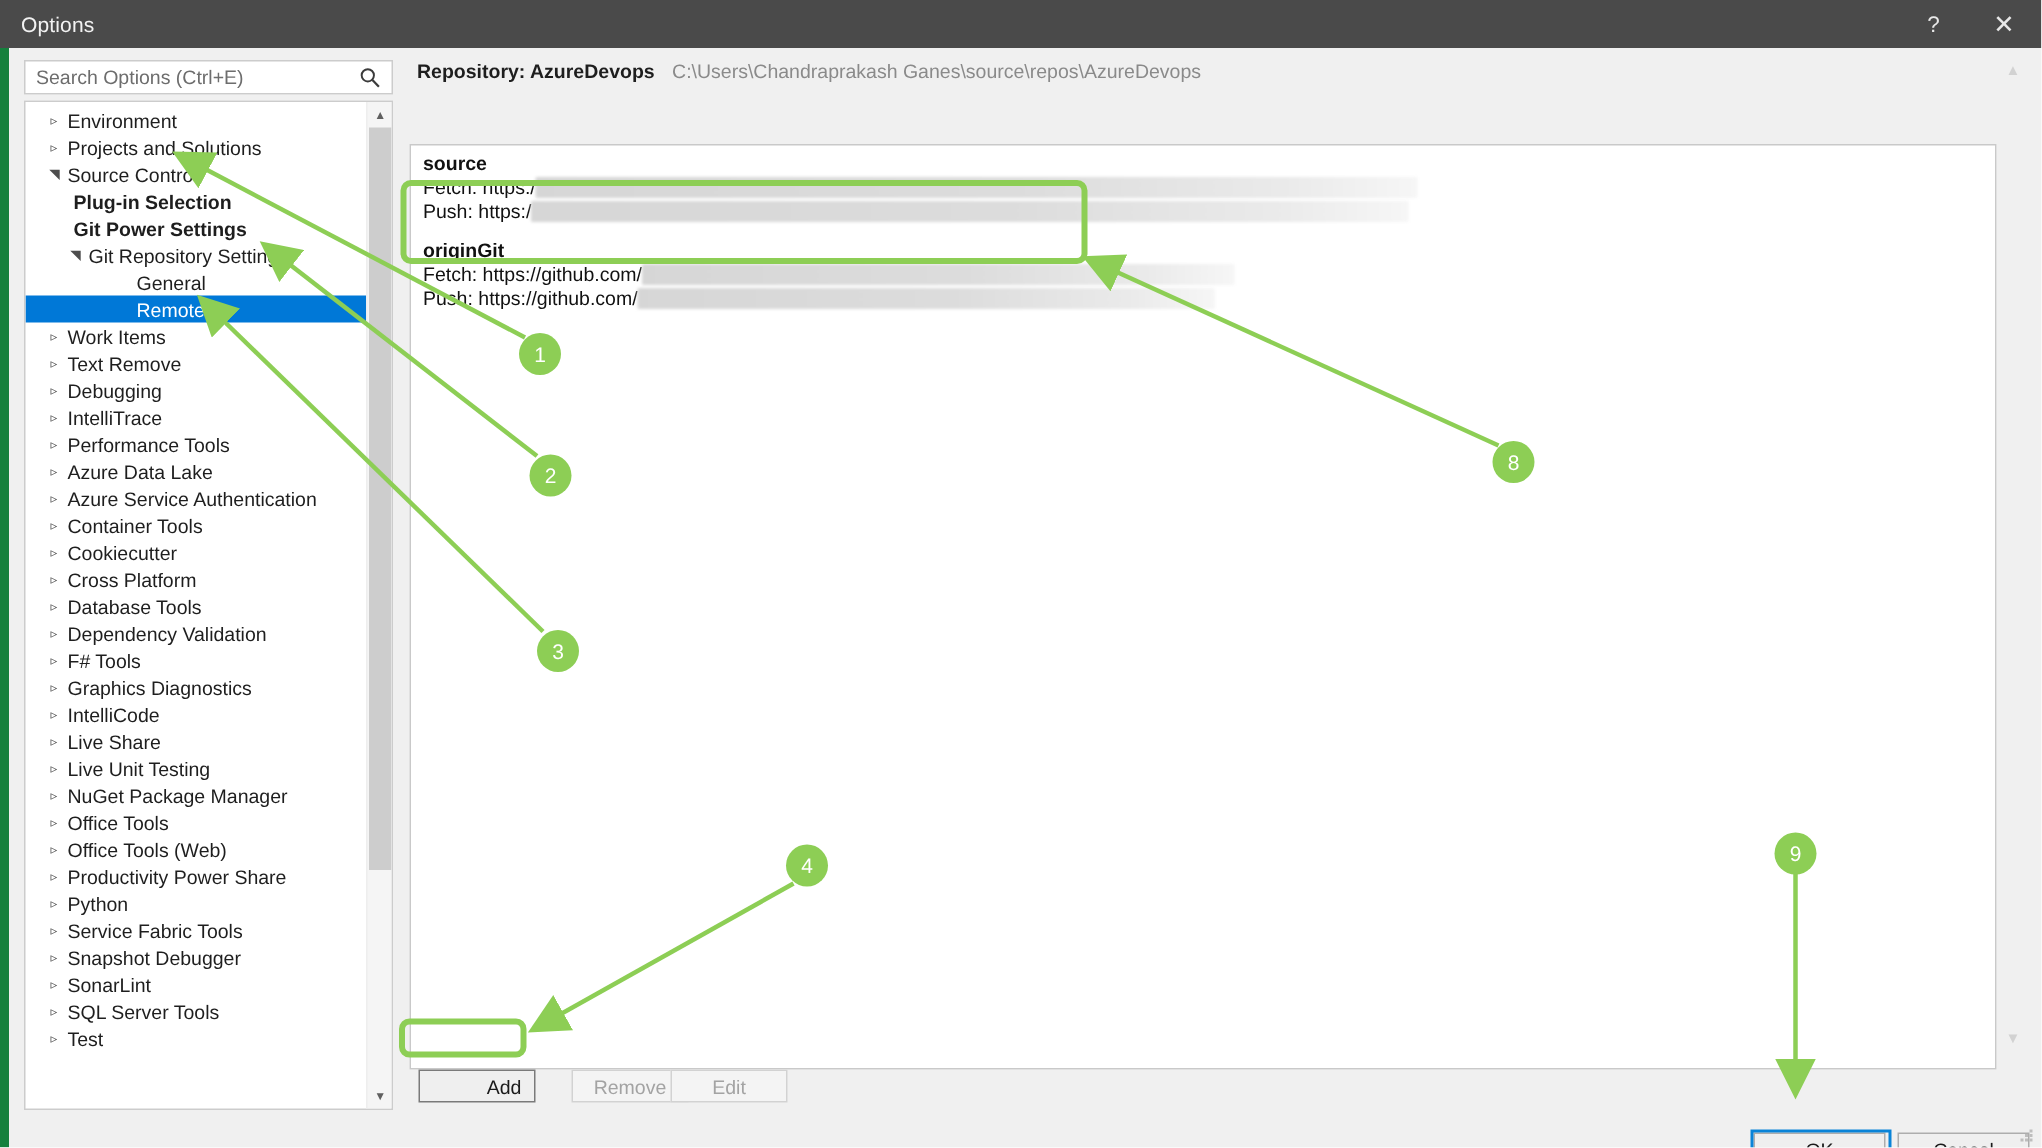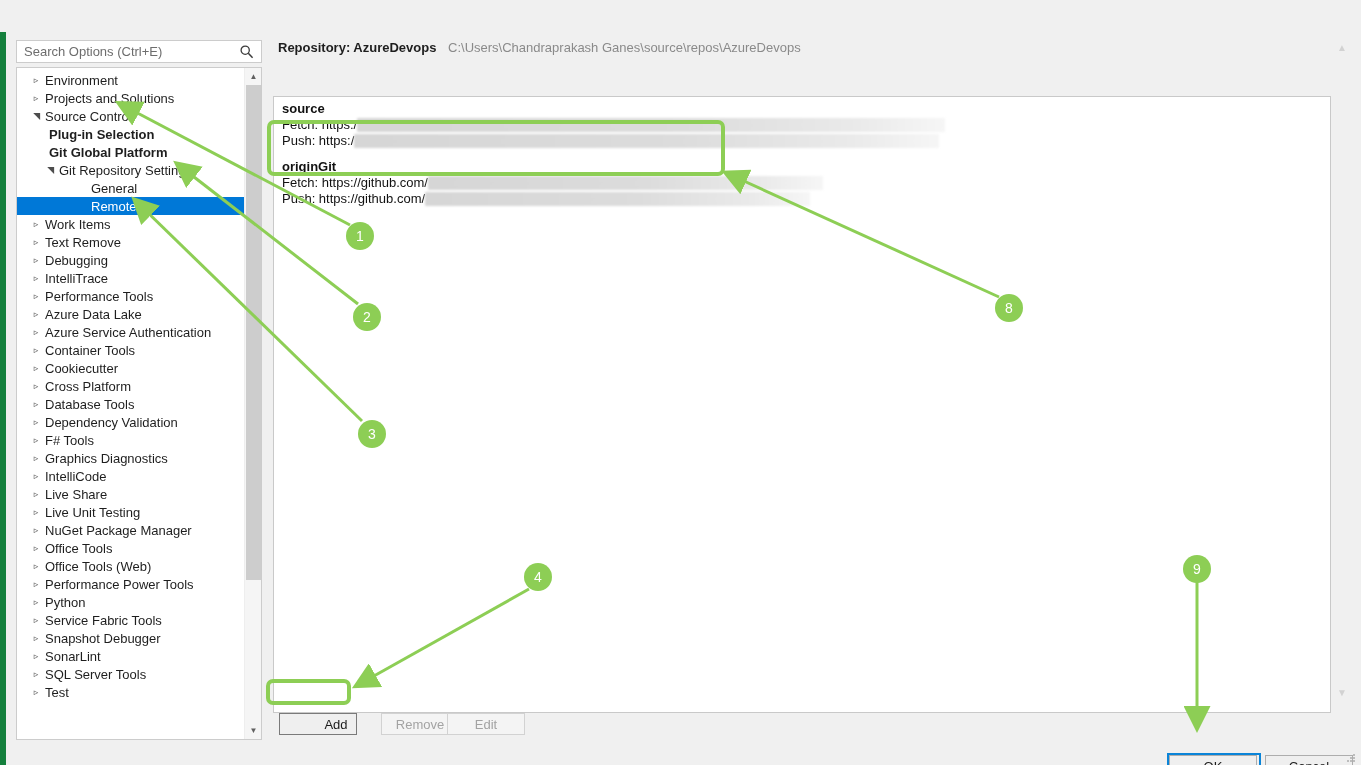--- a/index.html
+++ b/index.html
@@ -222,20 +222,26 @@
     font-size: 14px;
     display: flex; align-items: center; justify-content: center;
     font-family: "Liberation Sans", sans-serif;
   }
 </style>
 </head>
 <body>
 
 <div id="app">
 
+  <div class="titlebar">
+    <div class="title">Options</div>
+    <div class="spacer"></div>
+    <div class="tb-btn">?</div>
+    <div class="tb-btn close">✕</div>
+  </div>
 
   <div class="body">
 
     <div class="leftcol">
       <div class="searchbox">
         <span class="ph">Search Options (Ctrl+E)</span>
         <span class="mag">
           <svg width="16" height="16" viewBox="0 0 16 16">
             <circle cx="6.2" cy="6.2" r="4.1" fill="none" stroke="#3b3b3b" stroke-width="1.3"></circle>
             <line x1="9.3" y1="9.3" x2="13.6" y2="13.8" stroke="#3b3b3b" stroke-width="1.5"></line>
@@ -257,21 +263,21 @@
           <div class="tnode lvl1">
             <span class="arrow" style="transform: rotate(-90deg);">◢</span>
             <span class="lbl">Source Control</span>
           </div>
           <div class="tnode lvl2">
             <span class="arrow"></span>
             <span class="lbl">Plug-in Selection</span>
           </div>
           <div class="tnode lvl2">
             <span class="arrow"></span>
-            <span class="lbl">Git Global Platform</span>
+            <span class="lbl">Git Power Settings</span>
           </div>
           <div class="tnode lvl2x">
             <span class="arrow" style="transform: rotate(-90deg);">◢</span>
             <span class="lbl">Git Repository Settings</span>
           </div>
           <div class="tnode lvl3">
             <span class="arrow"></span>
             <span class="lbl">General</span>
           </div>
           <div class="tnode lvl3 selected">
@@ -353,21 +359,21 @@
           <div class="tnode lvl1">
             <span class="arrow">▹</span>
             <span class="lbl">Office Tools</span>
           </div>
           <div class="tnode lvl1">
             <span class="arrow">▹</span>
             <span class="lbl">Office Tools (Web)</span>
           </div>
           <div class="tnode lvl1">
             <span class="arrow">▹</span>
-            <span class="lbl">Performance Power Tools</span>
+            <span class="lbl">Productivity Power Share</span>
           </div>
           <div class="tnode lvl1">
             <span class="arrow">▹</span>
             <span class="lbl">Python</span>
           </div>
           <div class="tnode lvl1">
             <span class="arrow">▹</span>
             <span class="lbl">Service Fabric Tools</span>
           </div>
           <div class="tnode lvl1">

